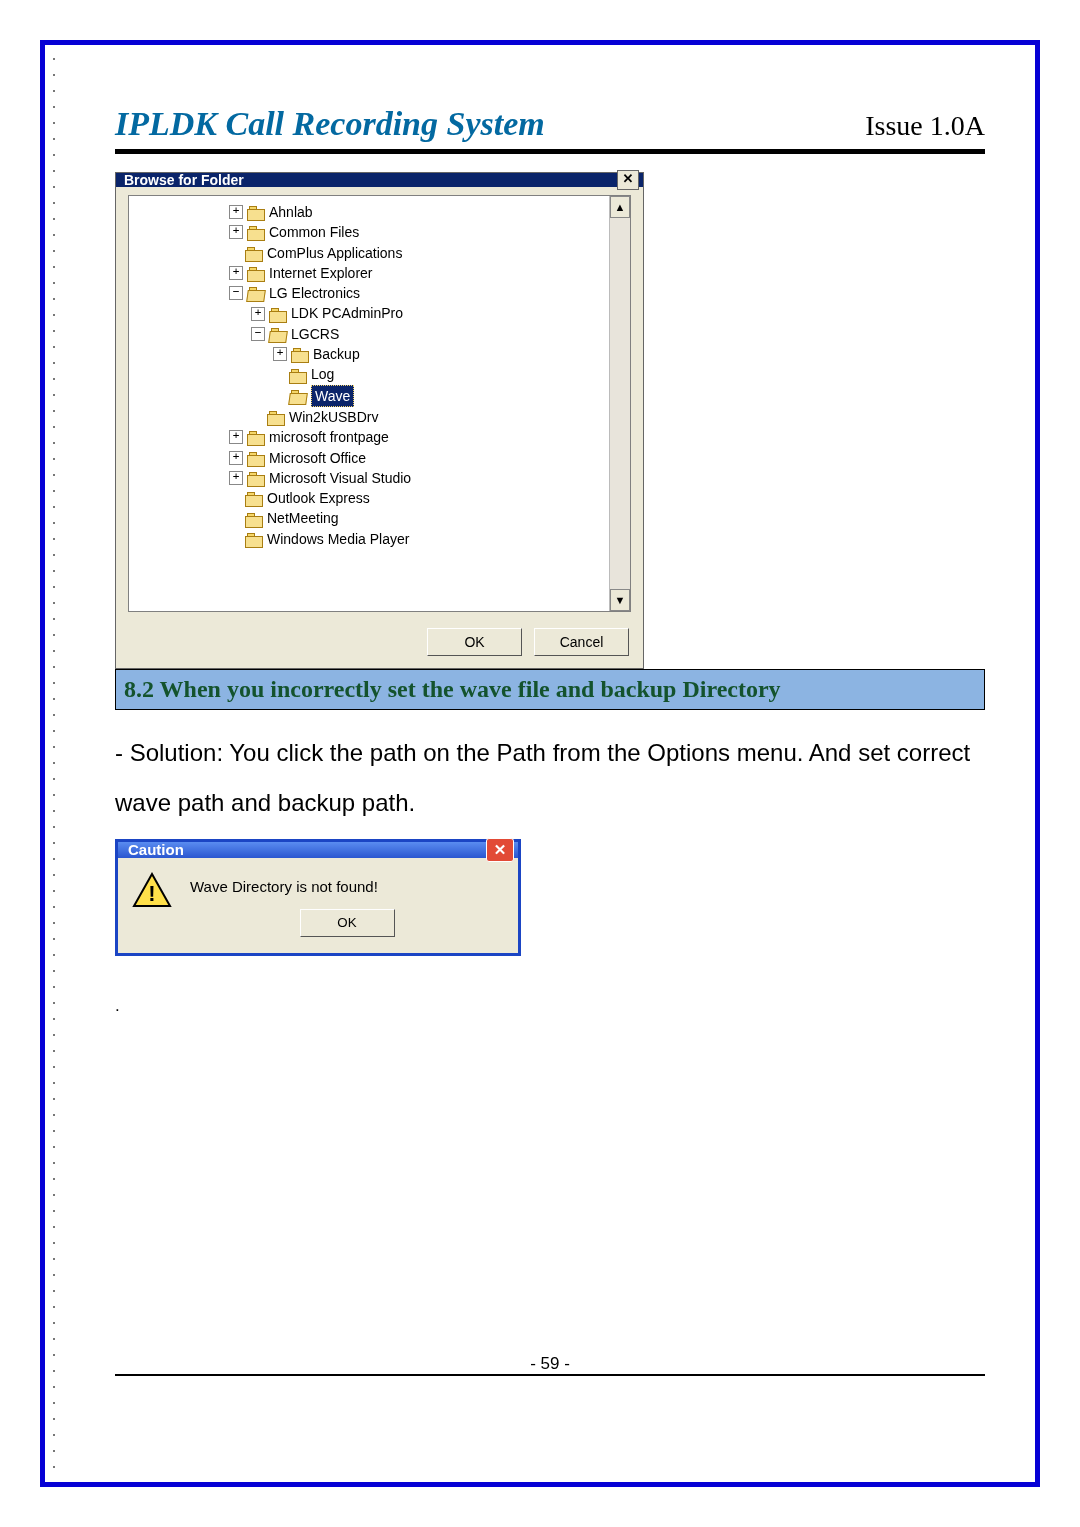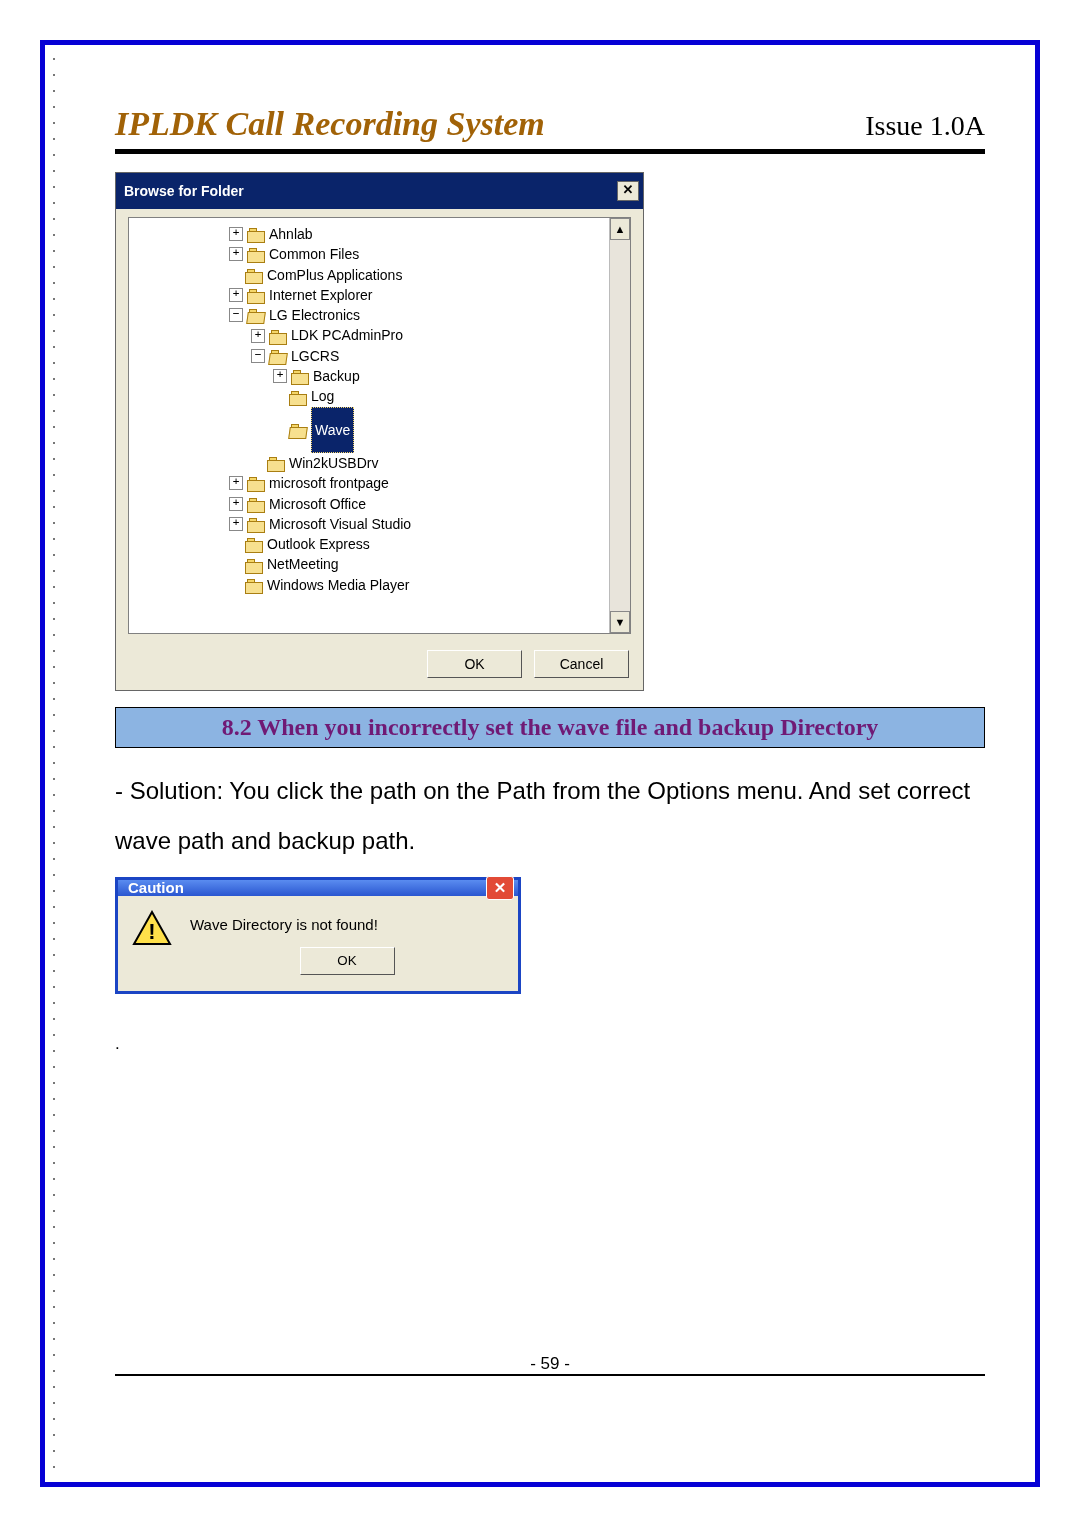--- a/index.html
+++ b/index.html
@@ -1,46 +1,46 @@
 <!DOCTYPE html>
 <html><head>
 <meta charset="utf-8">
 <style>
   html,body{margin:0;padding:0;background:#fff;}
   body{width:1080px;height:1527px;position:relative;font-family:"Times New Roman",serif;color:#000;}
   .outer-frame{position:absolute;left:40px;top:40px;right:40px;bottom:40px;border:5px solid #0600d5;}
   .dots{position:absolute;left:6px;top:6px;bottom:6px;width:6px;background-image:radial-gradient(circle,#777 1px,transparent 1.2px);background-size:6px 16px;background-repeat:repeat-y;}
   .content{position:absolute;left:70px;right:50px;top:60px;bottom:40px;}
   .header-row{display:flex;align-items:baseline;justify-content:space-between;}
-  .title{font-weight:bold;font-style:italic;font-size:34px;color:#a16207;}
+  .title{font-weight:bold;font-style:italic;font-size:34px;color:#0369a1;}
   .issue{font-size:28px;}
   .hr-strong{height:5px;background:#000;margin-top:6px;margin-bottom:18px;border-top:1px solid #000;border-bottom:1px solid #000;box-sizing:border-box;}
   
   .bff{width:527px;border:1px solid #666;background:#ece9d8;font-family:Tahoma,Arial,sans-serif;font-size:14px;color:#000;}
-  .bff-title{background:#0a246a;color:#fff;display:flex;align-items:center;justify-content:space-between;height:36px;padding:0 4px 0 8px;font-weight:bold;}
+  .bff-title{background:#0a246a;color:#fff;display:flex;align-items:center;justify-content:space-between;height:14px;padding:0 4px 0 8px;font-weight:bold;}
   .close-x{width:20px;height:18px;background:#ece9d8;border:1px solid #666;color:#000;font-weight:bold;text-align:center;line-height:16px;font-size:13px;}
   .tree-wrap{position:relative;margin:8px 12px;background:#fff;border:1px solid #808080;height:415px;overflow:hidden;}
   .tree-scroll{position:absolute;right:0;top:0;bottom:0;width:20px;background:#e8e4db;border-left:1px solid #bbb;}
   .sbtn{height:20px;background:#ece9d8;border:1px solid #888;display:flex;align-items:center;justify-content:center;font-size:11px;}
   .sbtn.bottom{position:absolute;bottom:0;left:0;right:0;}
   .tree{padding:6px 4px 6px 30px;font-size:14px;line-height:1.45;}
   .tn{display:flex;align-items:center;white-space:nowrap;position:relative;}
   .tog{width:12px;height:12px;border:1px solid #888;font-size:11px;line-height:10px;text-align:center;margin-right:4px;background:#fff;font-family:monospace;}
   .tog.blank{border:none;background:transparent;}
   .fold{width:18px;height:14px;margin-right:4px;position:relative;}
   .fold::before{content:"";position:absolute;left:2px;top:1px;width:6px;height:4px;background:#f5d76a;border:1px solid #a97e12;border-bottom:none;}
   .fold::after{content:"";position:absolute;left:0;top:4px;width:16px;height:10px;background:#f7e08f;border:1px solid #a97e12;}
   .fold.open::after{transform:skewX(-8deg);}
-  .sel{background:#0a246a;color:#fff;padding:12px 3px;border:1px dotted #f3d36a;}
+  .sel{background:#0a246a;color:#fff;padding:0 3px;border:1px dotted #f3d36a;}
   .ind1{padding-left:70px;}
   .ind2{padding-left:92px;}
   .ind3{padding-left:114px;}
   .btn-row{display:flex;justify-content:flex-end;gap:12px;padding:8px 14px 12px;}
   .winbtn{width:95px;height:28px;background:#ece9d8;border-top:1px solid #fff;border-left:1px solid #fff;border-right:1px solid #555;border-bottom:1px solid #555;font-size:14px;}
-  .section{margin-top:16px;border:1px solid #000;background:#8cb4e2;padding:6px 8px;font-family:"Times New Roman",serif;font-size:24px;font-weight:bold;color:#701a75;text-align:center;}
+  .section{border:1px solid #000;background:#8cb4e2;padding:6px 8px;font-family:"Times New Roman",serif;font-size:24px;font-weight:bold;color:#14532d;}
   .body-text{font-family:Arial,sans-serif;font-size:24px;line-height:2.1;margin-top:18px;}
   
   .caution{width:400px;margin-top:10px;border:3px solid #1b45c4;font-family:Tahoma,Arial,sans-serif;font-size:15px;background:#ece9d8;}
   .caution-title{height:16px;background:linear-gradient(#5a8cf0,#2a56d0);display:flex;align-items:center;justify-content:space-between;padding:0 4px 0 10px;}
   .caution-title span{color:#fff;font-weight:bold;}
   .close-red{width:26px;height:22px;background:#e24a36;border:1px solid #fff;border-radius:3px;color:#fff;display:flex;align-items:center;justify-content:center;font-weight:bold;}
   .caution-body{padding:14px 14px 16px;display:flex;align-items:flex-start;gap:18px;}
   .warn{width:40px;height:36px;position:relative;}
   .warn svg{width:100%;height:100%;}
   .caution-msg{flex:1;padding-top:6px;}

